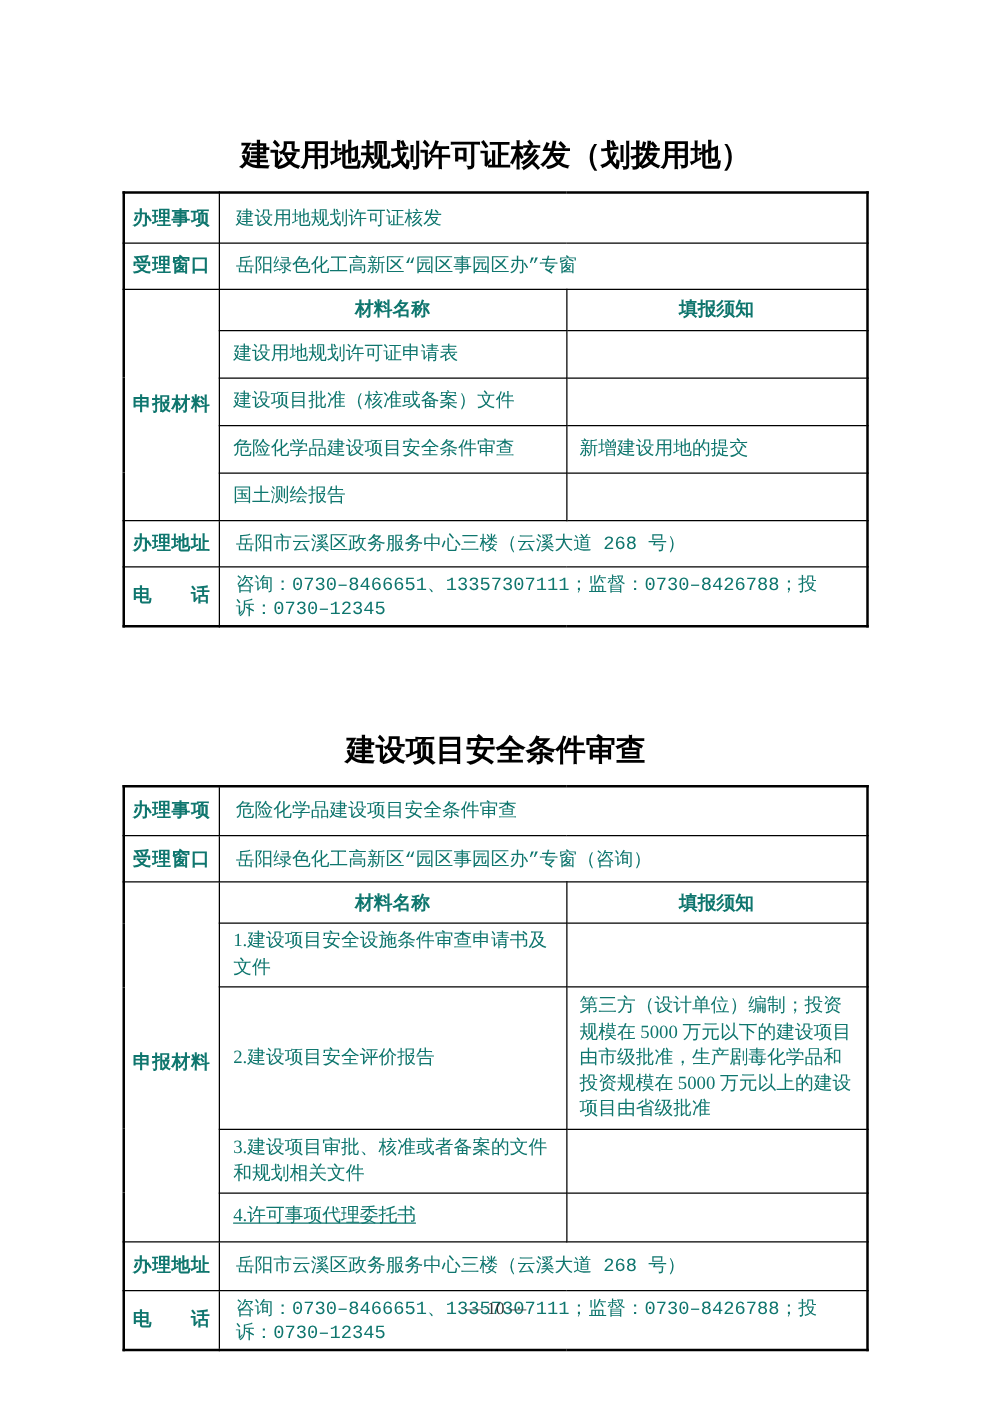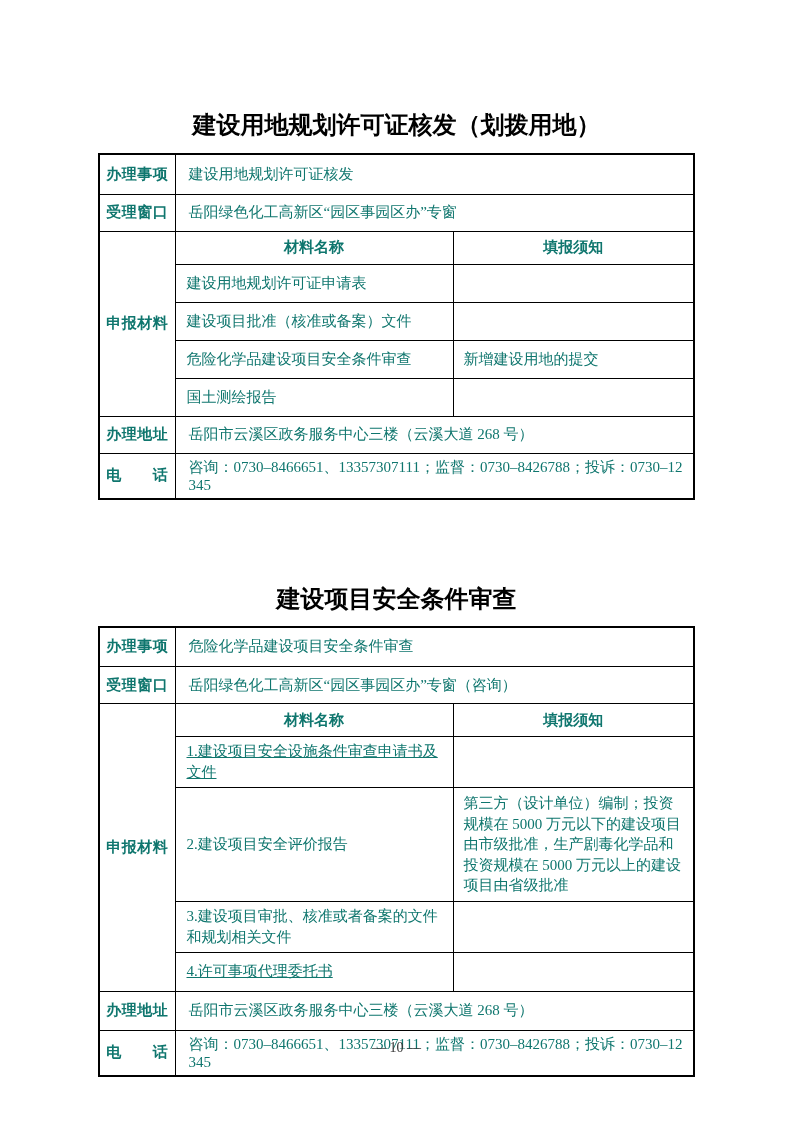--- a/index.html
+++ b/index.html
@@ -41,41 +41,41 @@
   .col-label { width:76px; }
   .col-name  { width:278px; }
   .col-notes { width:241px; }
   .label {
     text-align:center;
     font-family:"Liberation Sans","DejaVu Sans",sans-serif;
     font-weight:bold;
     font-size:13.5px;
     letter-spacing:0.5px;
   }
-  .value { padding:4px 10px 4px 13px; text-align:left; }
+  .value { padding:4px 10px 4px 13px; text-align:left;font-family:Liberation Mono, monospace; }
   .mhead {
     text-align:center;
     font-family:"Liberation Sans","DejaVu Sans",sans-serif;
     font-weight:bold;
     font-size:15px;
   }
   .mname { padding:4px 8px 4px 11px; text-align:left; line-height:21px;margin-top:16px; }
   .mnotes { padding:5px 8px 5px 10px; text-align:left; font-size:14.5px; line-height:20.5px; }
   
   .t1 .r-item td   { height:40px; }
   .t1 .r-window td { height:37px; }
   .t1 .r-mhead td  { height:33px; }
   .t1 .r-mat td    { height:38px; }
   .t1 .r-addr td   { height:37px; }
   .t1 .r-phone td  { height:37px; }
   
   .t2 .r-item td   { height:40px; }
   .t2 .r-window td { height:37px; }
   .t2 .r-mhead td  { height:33px; }
-  .t2 .r-mat1 td   { height:50px;text-decoration:underline; }
+  .t2 .r-mat1 td   { height:50px; }
   .t2 .r-mat2 td   { height:84px; }
   .t2 .r-mat3 td   { height:47px; }
   .t2 .r-mat4 td   { height:39px;text-decoration:underline; }
   .t2 .r-addr td   { height:39px; }
   .t2 .r-phone td  { height:37px; }
   .page-footer {
     position:absolute;
     left:0; right:0;
     top:1040px;
     text-align:center;

